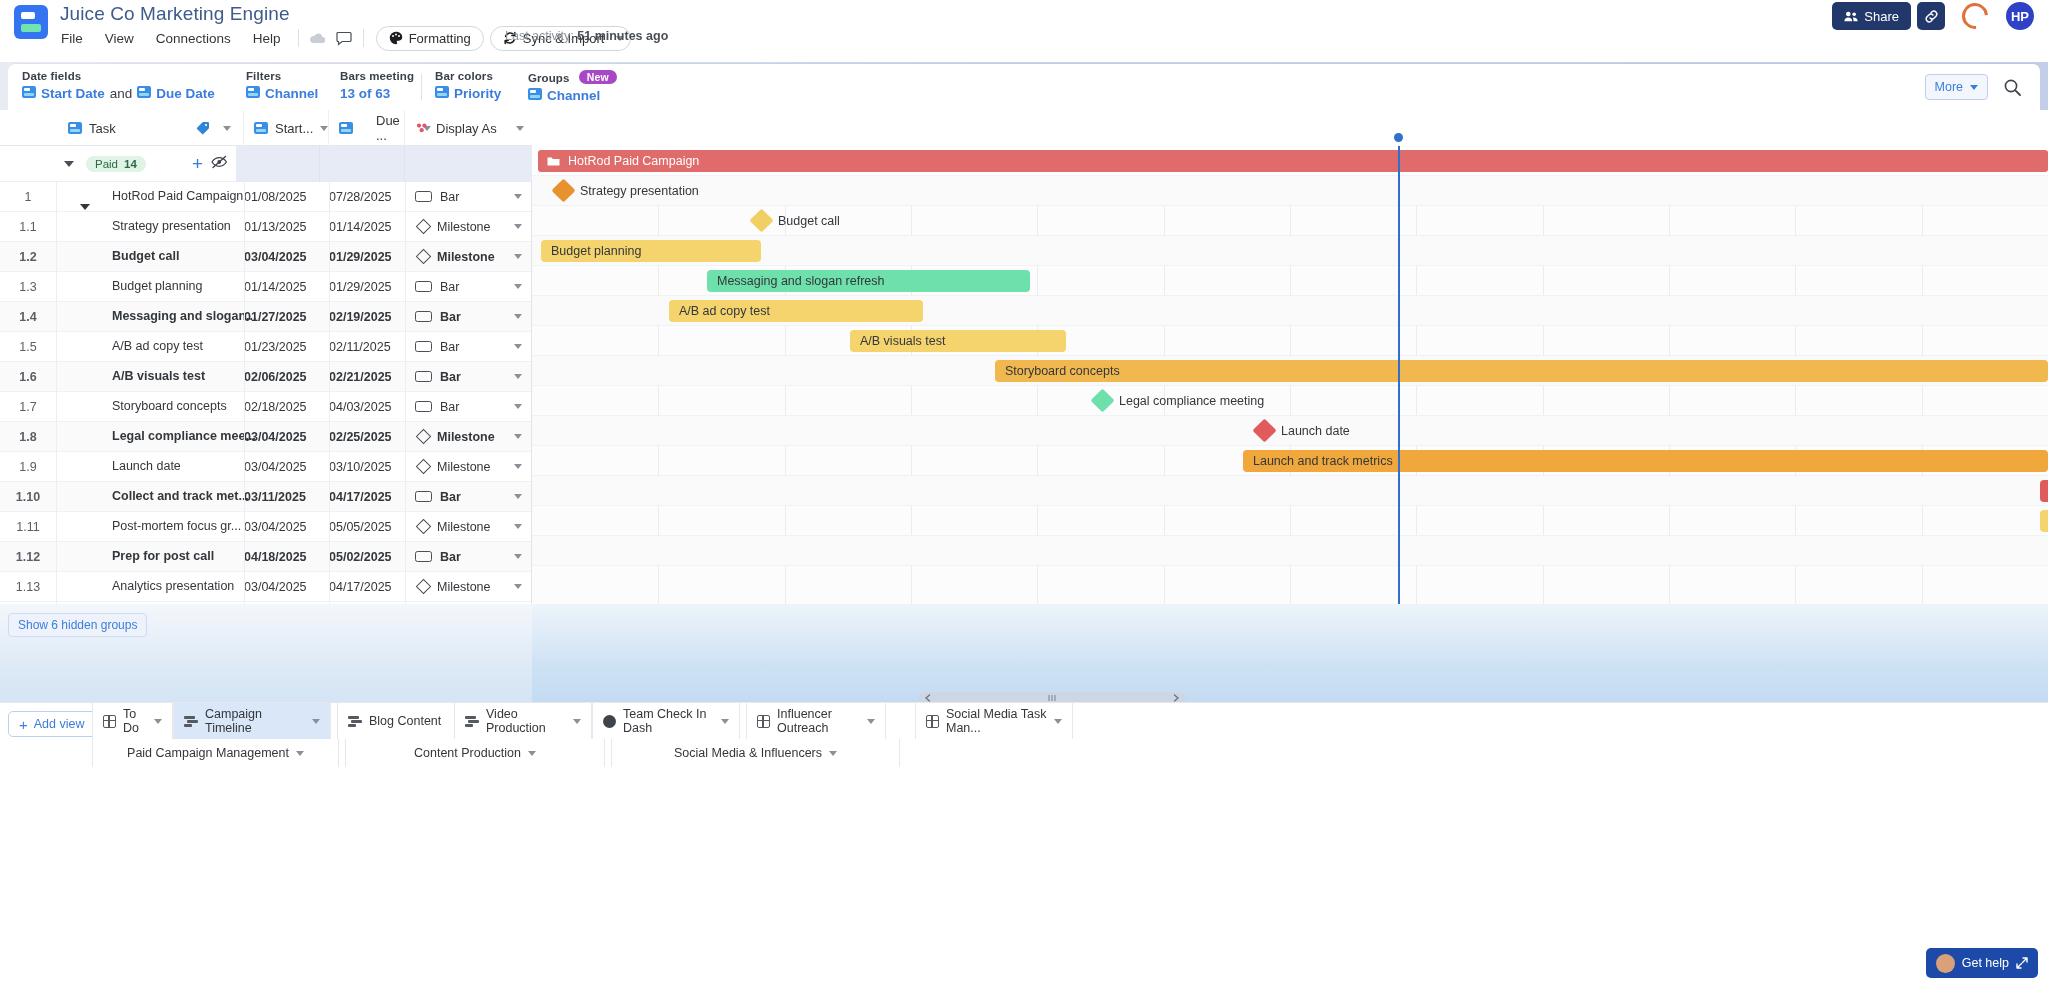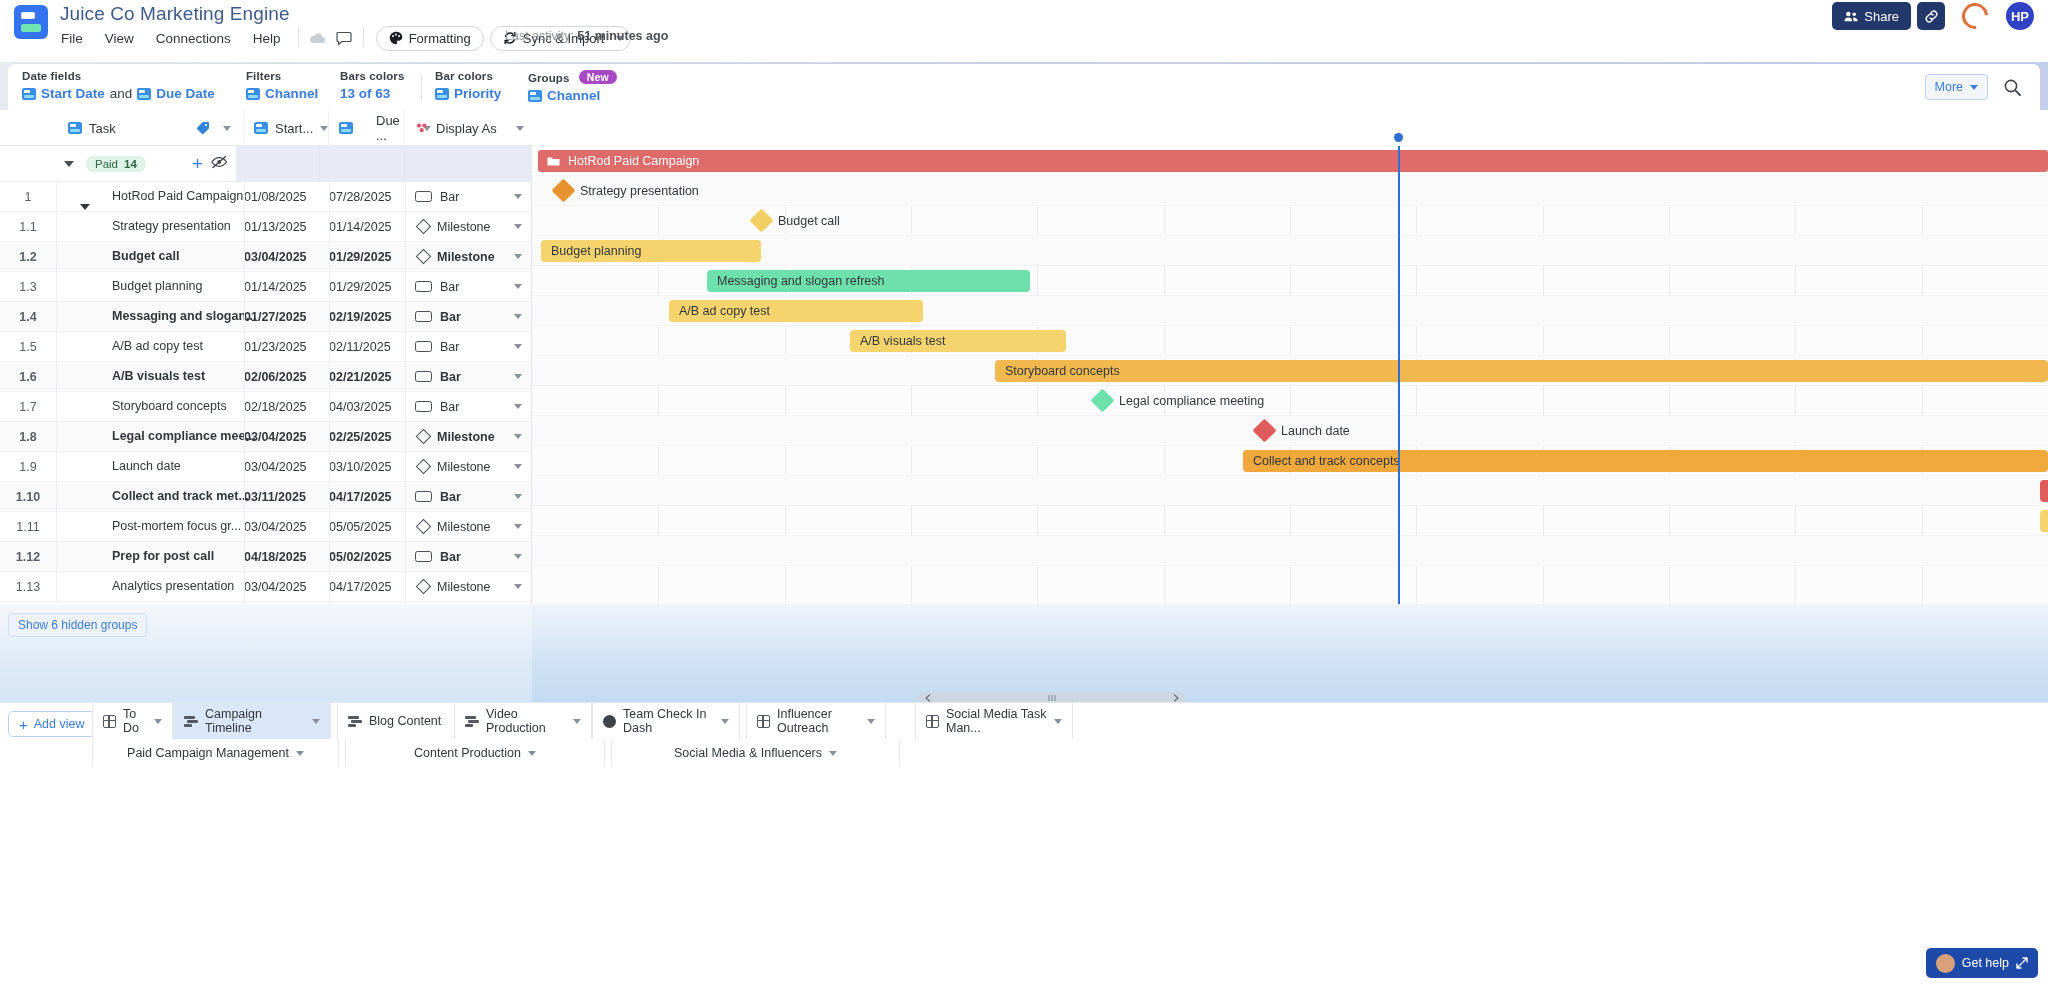--- a/index.html
+++ b/index.html
@@ -53,21 +53,21 @@
 
   
   .settings-wrap { position:absolute; left:0; top:62px; width:2048px; height:48px;
     background: linear-gradient(90deg,#e9ebf3 0%, #ccd5ea 45%, #c3cfe8 100%); }
   .settings-card {
     position:absolute; left:8px; top:2px; width:2032px; height:46px; background:#fff;
     border-radius:7px 7px 0 0; box-shadow: 0 -1px 0 rgba(0,0,0,.03);
   }
   .sgroup { position:absolute; top:6px; }
   .sgroup .slabel { font-size:11.5px; font-weight:700; color:#3b4148; letter-spacing:.1px; }
-  .sgroup .sval { font-size:13.5px; color:#3b7ddd; font-weight:600; margin-top:4px; display:flex; align-items:center; gap:5px; }
+  .sgroup .sval { font-size:13.5px; color:#3b7ddd; font-weight:600; margin-top:4px; display:flex; gap:5px; }
   .sgroup .sval .plain { color:#3b4148; font-weight:400; }
   .fieldicon { display:inline-block; width:14px; height:12px; border-radius:2px; background:#3b8ee8; position:relative; flex:none; }
   .fieldicon::before{content:"";position:absolute;left:2px;top:2px;width:6px;height:3px;background:#fff;border-radius:1px;}
   .fieldicon::after{content:"";position:absolute;left:2px;top:7px;width:10px;height:3px;background:#8fd8f2;border-radius:1px;}
   .vsep { position:absolute; top:10px; width:1px; height:26px; background:#dfe2e7; }
   .newbadge { display:inline-block; background:#a748c4; color:#fff; font-size:10.5px; font-weight:700;
     border-radius:9px; padding:1px 8px; margin-left:6px; vertical-align:1px;}
   .more-btn { position:absolute; right:52px; top:10px; height:26px; border:1px solid #bcd0ec; color:#3b7ddd;
     background:#f3f7fd; border-radius:4px; font-size:12.5px; display:flex; align-items:center; gap:7px; padding:0 9px; }
   .search-ic { position:absolute; right:16px; top:11px; width:24px; height:24px; display:flex;align-items:center;justify-content:center;}
@@ -241,21 +241,21 @@
 
       <div class="sgroup" style="left:238px">
         <div class="slabel">Filters</div>
         <div class="sval">
           <span class="fieldicon"></span>
           <span>Channel</span>
         </div>
       </div>
 
       <div class="sgroup" style="left:332px">
-        <div class="slabel">Bars colors</div>
+        <div class="slabel">Bars meeting</div>
         <div class="sval">
           <span>13 of 63</span>
         </div>
       </div>
 
       <div class="vsep" style="left:413px"></div>
 
       <div class="sgroup" style="left:427px">
         <div class="slabel">Bar colors</div>
         <div class="sval">
@@ -586,21 +586,21 @@
           <span>A/B visuals test</span>
         </div>
         <div class="tbar" style="left: 463px; width: 1053px; top: 214px; background: rgb(240, 184, 78);">
           <span>Storyboard concepts</span>
         </div>
         <div class="diamond" style="left: 562px; top: 246px; background: rgb(110, 224, 171);"></div>
         <div class="mslabel" style="left: 587px; top: 248px;">Legal compliance meeting</div>
         <div class="diamond" style="left: 724px; top: 276px; background: rgb(224, 92, 92);"></div>
         <div class="mslabel" style="left: 749px; top: 278px;">Launch date</div>
         <div class="tbar" style="left: 711px; width: 805px; top: 304px; background: rgb(240, 167, 60);">
-          <span>Collect and track concepts</span>
+          <span>Launch and track metrics</span>
         </div>
         <div class="tbar" style="left: 1508px; width: 14px; top: 334px; background: rgb(224, 92, 92);"></div>
         <div class="tbar" style="left: 1508px; width: 14px; top: 364px; background: rgb(245, 212, 110);"></div>
       </div>
     <div class="today-line" style="left:866px;height:458px;"></div>
   </div>
   <div class="today-dot" style="left:1394px;top:133px;"></div>
 
   <div class="bluefade"></div>
   <div class="gantt-fade"></div>

